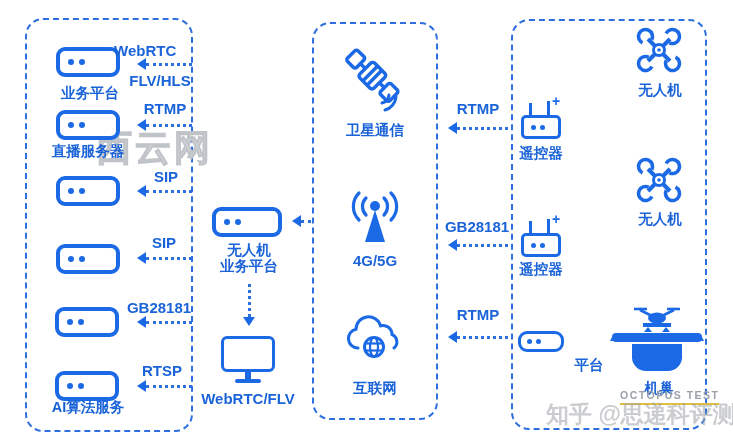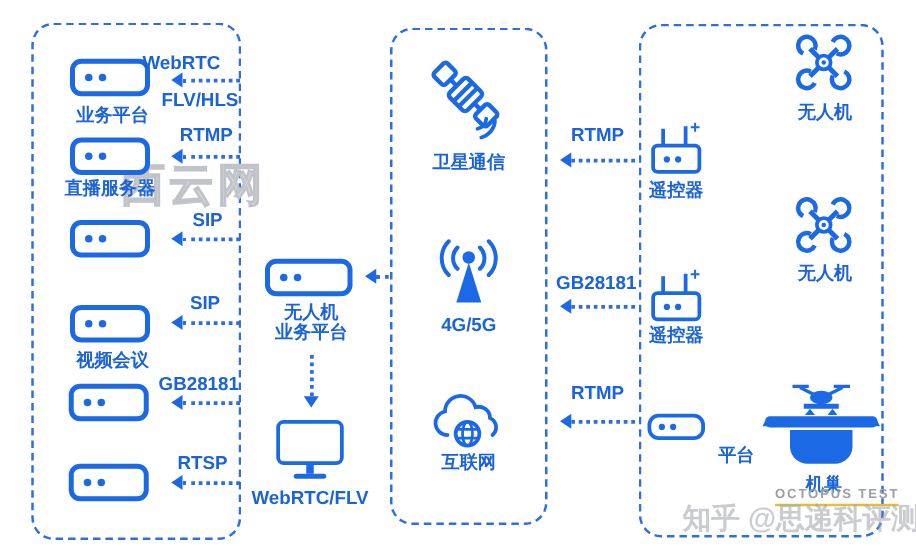--- a/index.html
+++ b/index.html
@@ -93,41 +93,41 @@
   <div class="proto-label" style="left:144px; top:168px; width:44px;">SIP</div>
   <div class="h-arrow" style="left:131px; top:185px; width:61px;">
       <span class="ah-left"></span>
       <span class="dots"></span>
     </div>
 
   <div class="server-icon" style="left:56px; top:244px; width:64px; height:30px;">
       <span class="dot"></span>
       <span class="dot"></span>
     </div>
-  <div class="cn-label" style="left:40px; top:282px; width:100px;">视频会议</div>
   <div class="proto-label" style="left:142px; top:234px; width:44px;">SIP</div>
   <div class="h-arrow" style="left:131px; top:252px; width:61px;">
       <span class="ah-left"></span>
       <span class="dots"></span>
     </div>
 
   <div class="server-icon" style="left:55px; top:307px; width:64px; height:30px;">
       <span class="dot"></span>
       <span class="dot"></span>
     </div>
   <div class="proto-label" style="left:124px; top:299px; width:70px;">GB28181</div>
   <div class="h-arrow" style="left:131px; top:316px; width:61px;">
       <span class="ah-left"></span>
       <span class="dots"></span>
     </div>
 
   <div class="server-icon" style="left:55px; top:371px; width:64px; height:30px;">
       <span class="dot"></span>
       <span class="dot"></span>
     </div>
+  <div class="cn-label" style="left:34px; top:400px; width:108px;">AI算法服务</div>
   <div class="proto-label" style="left:136px; top:362px; width:52px;">RTSP</div>
   <div class="h-arrow" style="left:131px; top:380px; width:61px;">
       <span class="ah-left"></span>
       <span class="dots"></span>
     </div>
 
   <div class="server-icon" style="left:212px; top:207px; width:70px; height:30px;">
       <span class="dot"></span>
       <span class="dot"></span>
     </div>
@@ -185,21 +185,21 @@
 
   <div class="abs" style="left:344px; top:306px; z-index:2;">
     <svg width="62" height="62" viewBox="0 0 62 62">
       <path d="M14 42 a9.5 9.5 0 0 1 -2 -18.8 a12.5 12.5 0 0 1 24.5 -3.4 a9 9 0 0 1 11.5 8.7 a8 8 0 0 1 2 13.5" stroke="#1c69e6" fill="none" stroke-width="3" stroke-linecap="round"></path>
       <circle cx="30" cy="41" r="9.5" stroke="#1c69e6" fill="#fff" stroke-width="3"></circle>
       <ellipse cx="30" cy="41" rx="4" ry="9.5" stroke="#1c69e6" fill="none" stroke-width="2.2"></ellipse>
       <line x1="21.5" y1="37.5" x2="38.5" y2="37.5" stroke="#1c69e6" stroke-width="2.2"></line>
       <line x1="21.5" y1="44.5" x2="38.5" y2="44.5" stroke="#1c69e6" stroke-width="2.2"></line>
     </svg>
   </div>
-  <div class="cn-label" style="left:346px; top:363px; width:58px;text-align:center;">互联网</div>
+  <div class="cn-label" style="left:346px; top:381px; width:58px;text-align:center;">互联网</div>
 
   <div class="proto-label" style="left:448px; top:100px; width:60px;">RTMP</div>
   <div class="h-arrow" style="left:442px; top:122px; width:66px;">
       <span class="ah-left"></span>
       <span class="dots"></span>
     </div>
 
   <div class="proto-label" style="left:441px; top:218px; width:72px;">GB28181</div>
   <div class="h-arrow" style="left:442px; top:239px; width:66px;">
       <span class="ah-left"></span>

